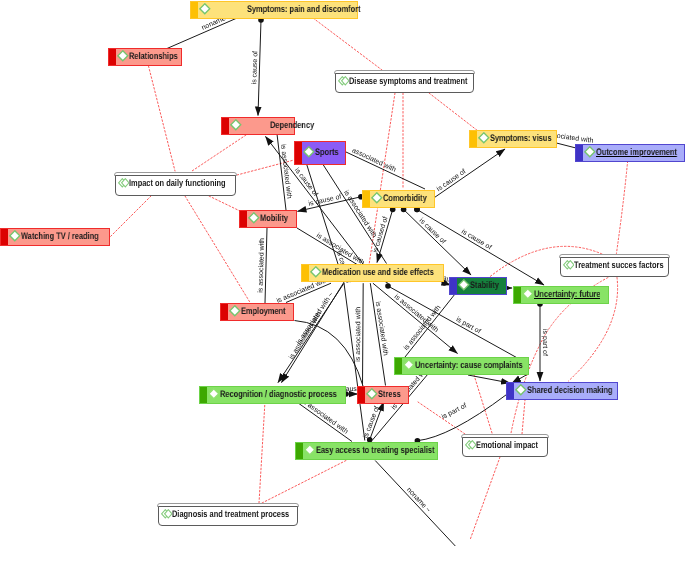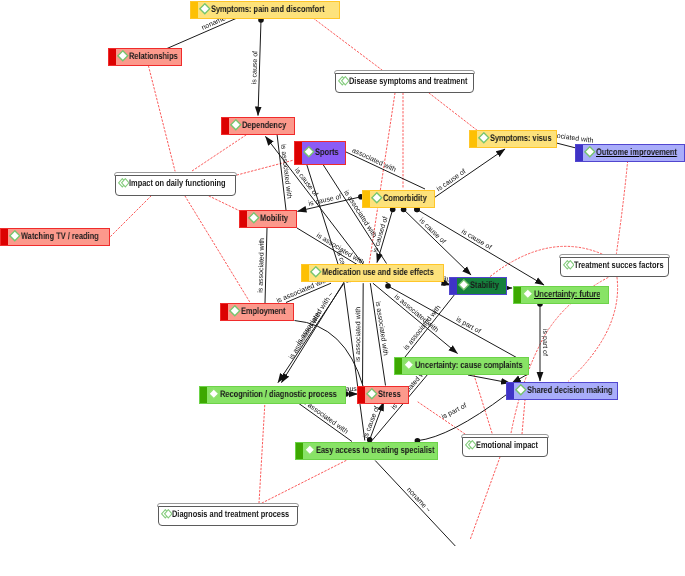--- a/index.html
+++ b/index.html
@@ -134,35 +134,35 @@
 <line x1="294.7" y1="400.5" x2="352" y2="441.5" stroke="#1A1A1A" stroke-width="1"></line>
 <text class="elab" x="323.8" y="418.0" text-anchor="middle" transform="rotate(35.6 323.8 418.0)">is associated with</text>
 <line x1="364.8" y1="440.5" x2="344" y2="283.2" stroke="#1A1A1A" stroke-width="1"></line>
 <line x1="428" y1="374" x2="372" y2="440.5" stroke="#1A1A1A" stroke-width="1"></line>
 <text class="elab" x="411.9" y="388.9" text-anchor="middle" transform="rotate(-49.9 411.9 388.9)">is associated with</text>
 <path d="M 294.5 320.5 Q 345 325 363 386" fill="none" stroke="#1A1A1A" stroke-width="1"></path>
 <path d="M 417.4 440.7 Q 450 437 506.3 394.7" fill="none" stroke="#1A1A1A" stroke-width="1"></path>
 <circle cx="417.4" cy="440.7" r="2.8" fill="#111"></circle>
 <text class="elab" x="455" y="413" text-anchor="middle" transform="rotate(-27 455 413)">is part of</text>
 </svg>
-<div class="node" style="left:190px;top:1px;width:150px;height:18px;background:#FDE27B;border-color:#FFC629;">
+<div class="node" style="left:190px;top:1px;width:168px;height:18px;background:#FDE27B;border-color:#FFC629;gap:36px;">
       <span class="bar" style="background:#FDC004"></span>
       <span class="dia"><svg width="11.6" height="11.6" viewBox="0 0 11.6 11.6">
           <path d="M5.8 0.85 L10.75 5.8 L5.8 10.75 L0.85 5.8 Z" fill="#ffffff" stroke="#76C56E" stroke-width="1.35"></path>
         </svg></span>
       <span class="lbl">Symptoms: pain and discomfort</span>
     </div>
 <div class="node" style="left:108px;top:48px;width:74px;height:18px;background:#FC998C;border-color:#F02B2B;">
       <span class="bar" style="background:#DC0000"></span>
       <span class="dia"><svg width="11.6" height="11.6" viewBox="0 0 11.6 11.6">
           <path d="M5.8 0.85 L10.75 5.8 L5.8 10.75 L0.85 5.8 Z" fill="#ffffff" stroke="#76C56E" stroke-width="1.35"></path>
         </svg></span>
       <span class="lbl">Relationships</span>
     </div>
-<div class="node" style="left:221px;top:117px;width:74px;height:18px;background:#FC998C;border-color:#F02B2B;">
+<div class="node" style="left:221px;top:117px;width:74px;height:18px;background:#FC998C;border-color:#F02B2B;gap:28px;">
       <span class="bar" style="background:#DC0000"></span>
       <span class="dia"><svg width="11.6" height="11.6" viewBox="0 0 11.6 11.6">
           <path d="M5.8 0.85 L10.75 5.8 L5.8 10.75 L0.85 5.8 Z" fill="#ffffff" stroke="#76C56E" stroke-width="1.35"></path>
         </svg></span>
       <span class="lbl">Dependency</span>
     </div>
 <div class="node" style="left:294px;top:141px;width:52px;height:24px;background:#8b5cf6;border-color:#F02B2B;">
       <span class="bar" style="background:#DC0000"></span>
       <span class="dia"><svg width="11.6" height="11.6" viewBox="0 0 11.6 11.6">
           <path d="M5.8 0.85 L10.75 5.8 L5.8 10.75 L0.85 5.8 Z" fill="#ffffff" stroke="#76C56E" stroke-width="1.35"></path>

